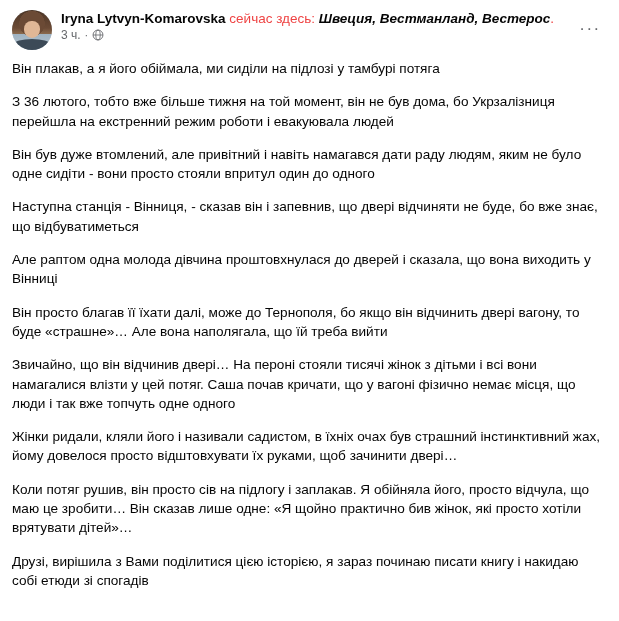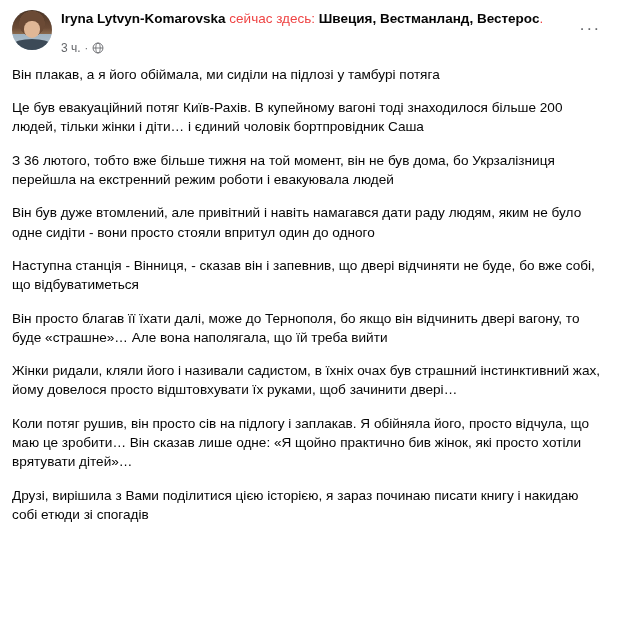--- a/index.html
+++ b/index.html
@@ -70,23 +70,24 @@
     font-weight: bold;
     color: #050505;
     margin-top: 40px;
   }
   .feeling-prefix {
     color: #ef4444;
   }
   .place {
     font-weight: bold;
     color: #050505;
+    font-style: italic;
   }
   .meta-line {
-    margin-top: 13px;
+    margin-top: 0;
     display: flex;
     align-items: center;
     font-size: 12px;
     color: #65676b;
   }
   .meta-time {
     color: #65676b;
   }
   .dot-sep {
     margin: 0 4px;
@@ -153,24 +154,25 @@
           </svg>
         </span>
       </div>
     </div>
 
     <div class="more-btn">···</div>
   </div>
 
   <div class="post-body">
     <p>Він плакав, а я його обіймала, ми сиділи на підлозі у тамбурі потяга</p>
-    <p>Це був евакуаційний потяг Київ-Рахів. В купейному вагоні тоді знаходилося більше 200 людей, тільки жінки і діти… і єдиний чоловік бортпровідник Саша</p>
     <p>З 36 лютого, тобто вже більше тижня на той момент, він не був дома, бо Укрзалізниця перейшла на екстренний режим роботи і евакуювала людей</p>
     <p>Він був дуже втомлений, але привітний і навіть намагався дати раду людям, яким не було одне сидіти - вони просто стояли впритул один до одного</p>
-    <p>Наступна станція - Вінниця, - сказав він і запевнив, що двері відчиняти не буде, бо вже собі, що відбуватиметься</p>
+    <p>Наступна станція - Вінниця, - сказав він і запевнив, що двері відчиняти не буде, бо вже знає, що відбуватиметься</p>
+    <p>Але раптом одна молода дівчина проштовхнулася до дверей і сказала, що вона виходить у Вінниці</p>
     <p>Він просто благав її їхати далі, може до Тернополя, бо якщо він відчинить двері вагону, то буде «страшне»… Але вона наполягала, що їй треба вийти</p>
+    <p>Звичайно, що він відчинив двері… На пероні стояли тисячі жінок з дітьми і всі вони намагалися влізти у цей потяг. Саша почав кричати, що у вагоні фізично немає місця, що люди і так вже топчуть одне одного</p>
     <p>Жінки ридали, кляли його і називали садистом, в їхніх очах був страшний інстинктивний жах, йому довелося просто відштовхувати їх руками, щоб зачинити двері…</p>
     <p>Коли потяг рушив, він просто сів на підлогу і заплакав. Я обійняла його, просто відчула, що маю це зробити… Він сказав лише одне: «Я щойно практично бив жінок, які просто хотіли врятувати дітей»…</p>
     <p>Друзі, вирішила з Вами поділитися цією історією, я зараз починаю писати книгу і накидаю собі етюди зі спогадів</p>
 
   </div>
 
 </div>
 
 </body></html>

